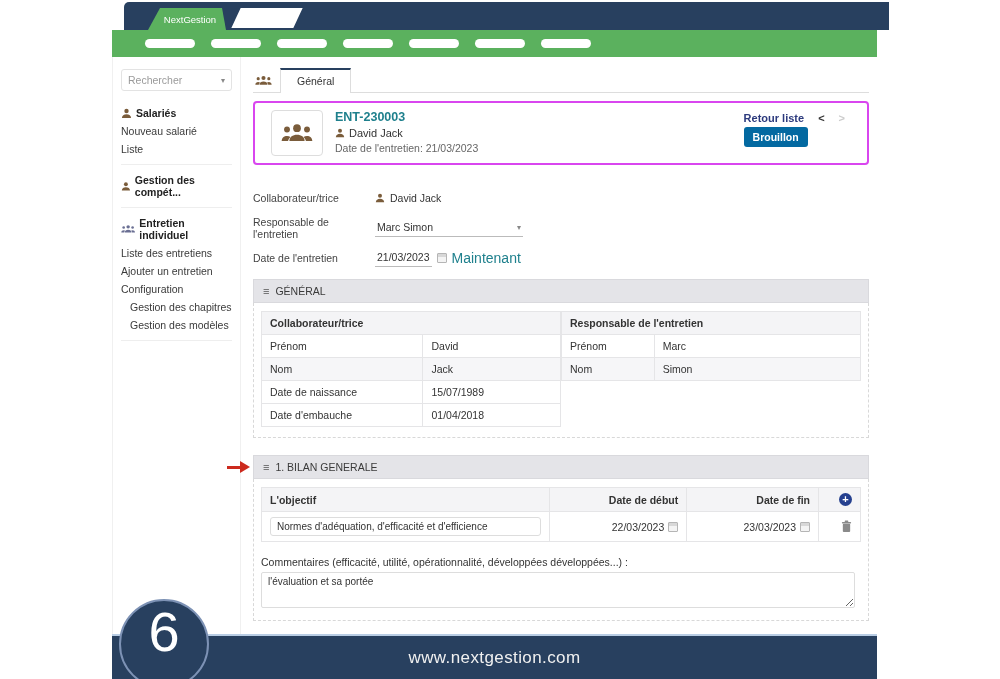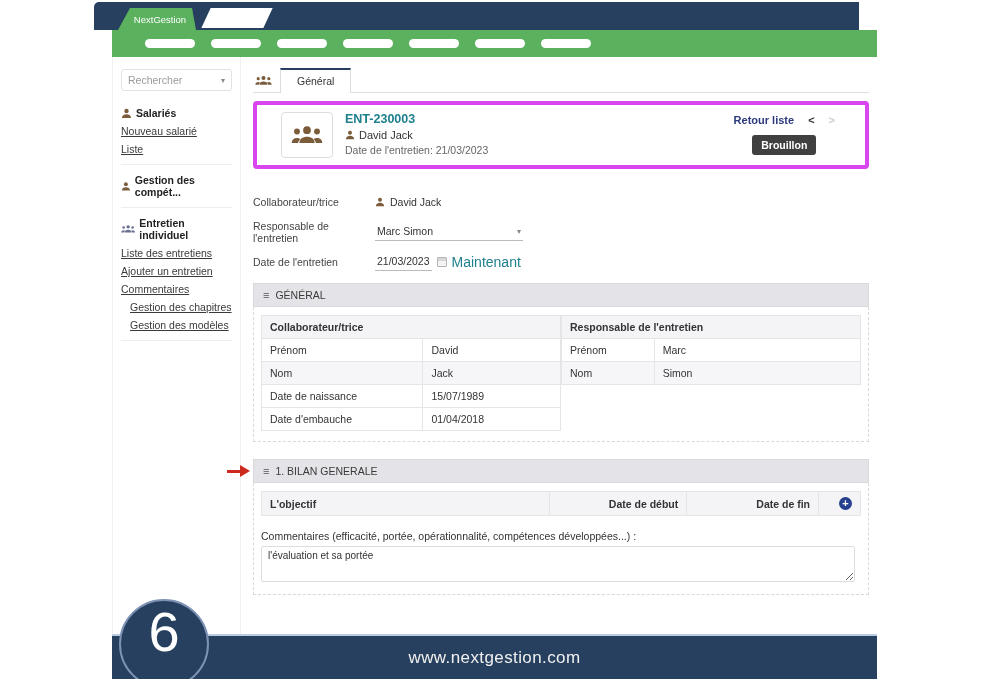--- a/index.html
+++ b/index.html
@@ -1,64 +1,64 @@
 <!DOCTYPE html>
 <html><head>
 <meta charset="utf-8">
 <style>
   * { box-sizing: border-box; margin: 0; padding: 0; }
   html,body { width:1000px; height:679px; background:#fff; overflow:hidden;
     font-family:"Liberation Sans","DejaVu Sans",sans-serif; color:#333; }
   .abs { position:absolute; }
 
   
-  .topbar { left:94px; top:2px; width:765px; height:28px; background:#28405f; border-top-left-radius:5px; }
+  .topbar { left:124px; top:2px; width:765px; height:28px; background:#28405f; border-top-left-radius:5px; }
   .brand-tab { position:absolute; left:24px; top:6px; width:78px; height:22px; background:#5bb15e;
     clip-path:polygon(12px 0, calc(100% - 4px) 0, 100% 100%, 0 100%);
     color:#fff; font-size:9.5px; display:flex; align-items:center; justify-content:center; padding-left:6px; }
   .redact-tab { position:absolute; left:112px; top:6px; width:62px; height:20px; background:#fff; transform:skewX(-25deg); }
   .navbar { left:112px; top:30px; width:765px; height:27px; background:#5bb15e; display:flex; align-items:center; padding-left:33px; gap:16px; }
   .pill { width:50px; height:9px; background:#fff; border-radius:5px; }
 
   
   .content { left:112px; top:57px; width:765px; height:577px; background:#fff; display:flex; border-left:1px solid #f0f0f0; }
 
   
   .sidebar { width:128px; flex:0 0 128px; border-right:1px solid #f0f0f0; padding:12px 8px 0 8px; font-size:10.5px; }
   .sb-search { display:flex; justify-content:space-between; align-items:center; color:#9a9a9a;
     border:1px solid #e3e3e3; border-radius:3px; padding:4px 6px; margin-bottom:16px; background:#fff; }
   .sb-search .caret { color:#888; font-size:8px; }
   .sb-group { display:flex; align-items:center; gap:4px; font-weight:bold; color:#222; margin:7px 0 6px 0; }
-  .sb-link { color:#3a3a3a; margin:6px 0; cursor:pointer;text-decoration:underline; }
+  .sb-link { color:#3a3a3a; margin:6px 0; cursor:pointer; }
   .sb-sub { margin-left:9px; }
   .sb-div { border:none; border-top:1px solid #eee; margin:9px 0; }
   .icon-svg { display:inline-block; vertical-align:middle; }
 
   
   .main { flex:1; padding:10px 8px 0 12px; position:relative; }
 
   .tabbar { display:flex; align-items:flex-end; gap:8px; border-bottom:1px solid #ddd; padding-left:2px; }
   .tab-people { margin-bottom:6px; }
   .tab { background:#fff; border:1px solid #ddd; border-bottom:none; border-top:2px solid #28405f;
     padding:5px 16px 6px 16px; font-size:10.5px; color:#333; position:relative; top:1px; }
 
   
-  .hcard { margin-top:8px; border:4px solid #d946ef; border-radius:4px; padding:7px 24px; display:flex; }
+  .hcard { margin-top:8px; border:2px solid #d946ef; border-radius:4px; padding:7px 16px; display:flex; }
   .hcard-iconbox { width:52px; height:46px; border:1px solid #ddd; border-radius:4px; display:flex; align-items:center; justify-content:center; background:#fff; }
   .hcard-info { margin-left:12px; }
   .hcard-ref { color:#1f808d; font-weight:bold; font-size:12.5px; margin-bottom:3px; }
   .hcard-emp { font-size:11px; color:#333; display:flex; align-items:center; gap:4px; margin-bottom:3px; }
   .hcard-date { font-size:10.5px; color:#666; }
-  .hcard-right { margin-left:auto; display:flex; flex-direction:column; align-items:center; padding-right:6px; }
+  .hcard-right { margin-left:auto; display:flex; flex-direction:column; align-items:flex-start; padding-right:6px; }
   .backrow { display:flex; align-items:center; gap:14px; font-size:11px; margin-top:2px; }
   .back-link { color:#2c3a7d; font-weight:bold; cursor:pointer; }
   .chev { font-weight:bold; font-size:11px; cursor:pointer; }
   .chev.prev { color:#333; }
   .chev.next { color:#ccc; }
-  .badge { margin-top:9px; background:#404040; color:#fff; font-weight:bold; font-size:10.5px; padding:4px 9px; border-radius:3px; }
+  .badge { margin-top:3px; background:#0369a1; color:#fff; font-weight:bold; font-size:10.5px; padding:4px 9px; border-radius:3px; }
 
   
   .form { margin-top:24px; font-size:10.5px; }
   .frow { display:flex; align-items:center; margin-bottom:9px; min-height:18px; }
   .flabel { width:122px; color:#444; }
   .fvalue { display:flex; align-items:center; gap:5px; }
   .uline { border-bottom:1px solid #bbb; padding:2px 2px 3px 2px; }
   .select-box { width:148px; display:flex; justify-content:space-between; align-items:center; }
   .select-box .caret { color:#888; font-size:8px; }
   .cal { display:inline-block; width:10px; height:10px; border:1px solid #b5b5b5; border-radius:1px; position:relative; background:#f4f4f4; }
@@ -179,21 +179,21 @@
     <hr class="sb-div">
 
     <div class="sb-group">
       <svg class="icon-svg" width="15" height="10" viewBox="0 0 24 14" fill="#6a6f93">
           <use href="#ic-users"></use>
         </svg>
       <span>Entretien individuel</span>
     </div>
     <div class="sb-link">Liste des entretiens</div>
     <div class="sb-link">Ajouter un entretien</div>
-    <div class="sb-link">Commentaires</div>
+    <div class="sb-link">Configuration</div>
     <div class="sb-link sb-sub">Gestion des chapitres</div>
     <div class="sb-link sb-sub">Gestion des modèles</div>
     <hr class="sb-div">
   </div>
 
   <div class="main">
 
     <div class="tabbar">
       <svg class="icon-svg tab-people" width="17" height="11" viewBox="0 0 24 14" fill="#7a5c3b">
           <use href="#ic-users"></use>
@@ -319,24 +319,40 @@
               <col class="c-d2">
               <col class="c-act">
             </colgroup>
           <tbody>
               <tr>
             <th>L'objectif</th>
             <th class="ctr">Date de début</th>
             <th class="ctr">Date de fin</th>
             <th class="ctr"><span class="plus-btn">+</span></th>
           </tr>
+          <tr>
+            <td>
+                  <div class="obj-input">Normes d'adéquation, d'efficacité et d'efficience</div>
+                </td>
+            <td class="ctr"><span class="date-cell">
+                    <span>22/03/2023</span>
+                    <span class="cal"></span>
+                  </span></td>
+            <td class="ctr"><span class="date-cell">
+                    <span>23/03/2023</span>
+                    <span class="cal"></span>
+                  </span></td>
+            <td class="ctr"><svg class="icon-svg trash" width="11" height="13" viewBox="0 0 12 14" fill="#8a8a8a">
+                    <use href="#ic-trash"></use>
+                  </svg></td>
+          </tr>
         </tbody>
           </table>
         <div class="comments">
-          <div>Commentaires (efficacité, portée, opérationnalité, compétences développées...) :</div>
+          <div>Commentaires (efficacité, utilité, opérationnalité, développées développées...) :</div>
           <textarea style="">l'évaluation et sa portée</textarea>
         </div>
       </div>
 
     </div>
   </div>
 </div>
 
 <div class="abs footer">
   <span>www.nextgestion.com</span>

